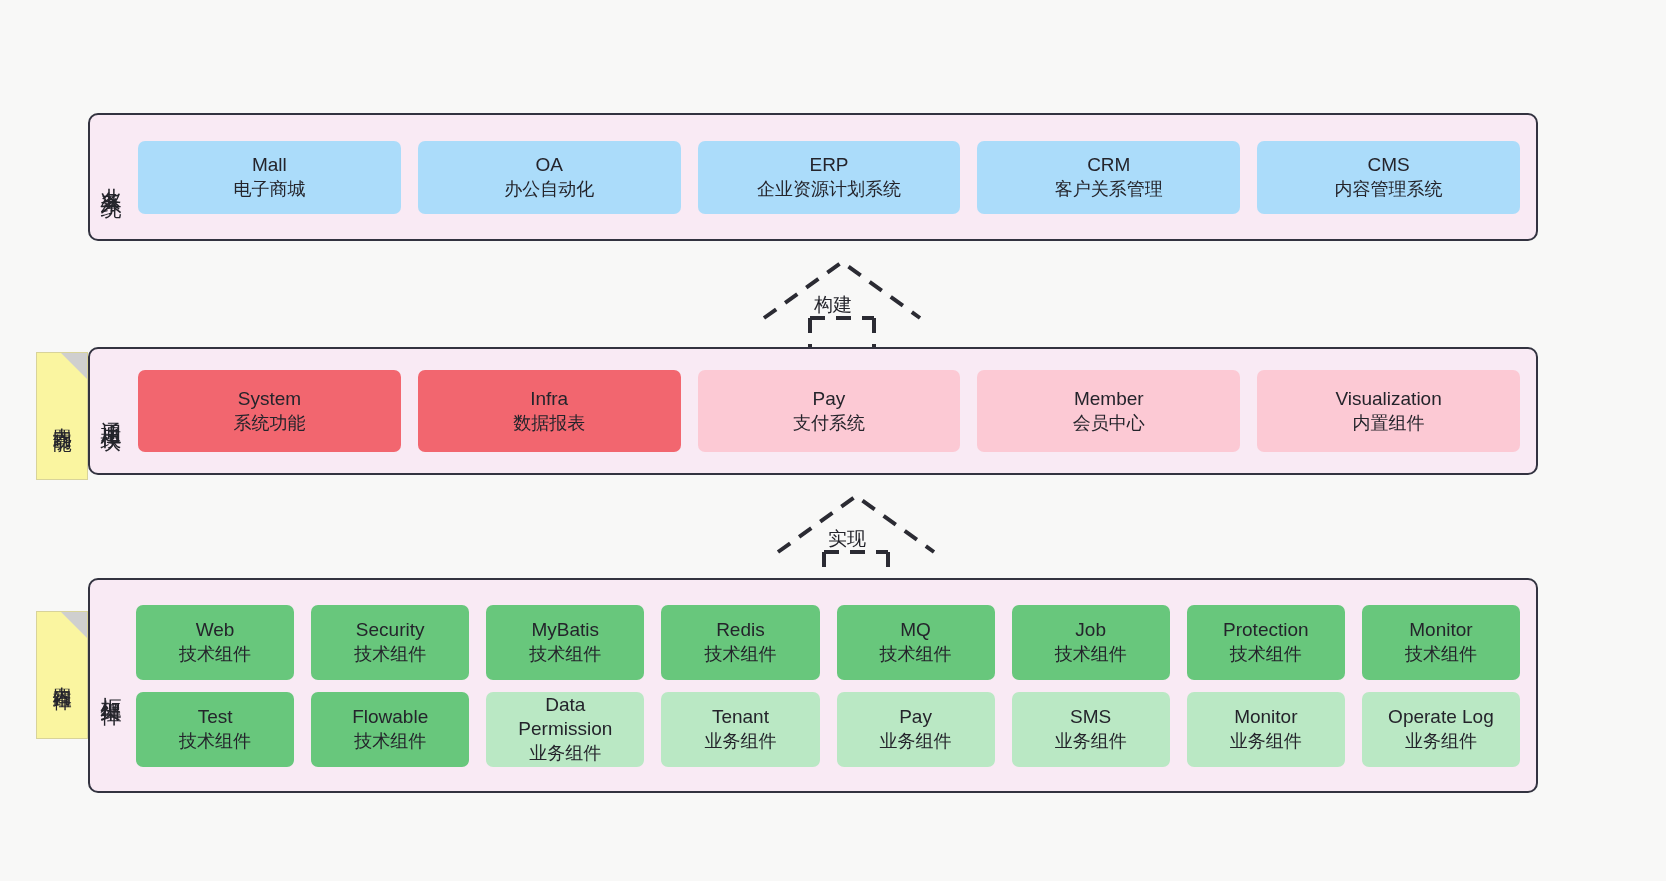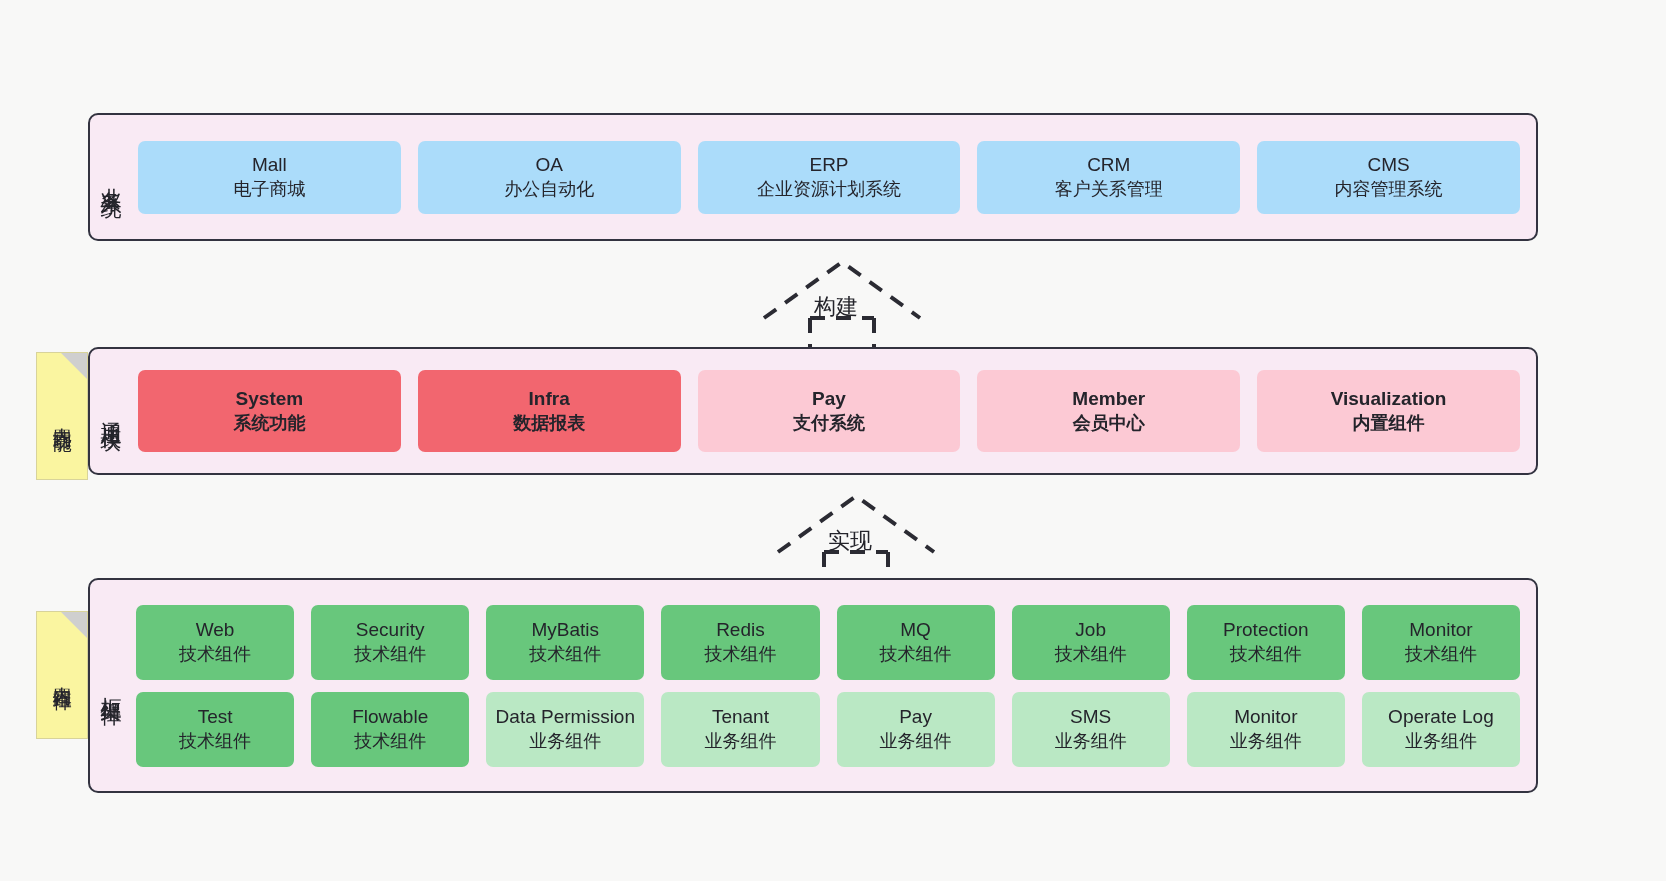--- a/index.html
+++ b/index.html
@@ -55,38 +55,38 @@
   .cell {
     flex: 1 1 0;
     border-radius: 7px;
     display: flex;
     flex-direction: column;
     align-items: center;
     justify-content: center;
     text-align: center;
     color: #24242b;
     line-height: 1.28;
-    padding: 4px 2px;
+    padding: 4px 14px;
   }
   .cell .en { font-size: 19px; }
   .cell .cn { font-size: 18px; }
 
   
   .c-blue       { background: #abdcfa; }
   .c-red        { background: #f2666f; }
   .c-pink       { background: #fcc9d4; }
   .c-green      { background: #68c77c; }
   .c-lightgreen { background: #bae8c4; }
 
   
   #layer-business { left: 88px;  top: 113px; width: 1450px; height: 128px; }
   #layer-business .row { height: 73px; }
 
   #layer-common   { left: 88px;  top: 347px; width: 1450px; height: 128px; }
-  #layer-common .row { height: 82px; font-weight: bold; }
+  #layer-common .row { height: 82px; }
 
   #layer-framework{ left: 88px;  top: 578px; width: 1450px; height: 215px; }
   #layer-framework .row { height: 75px; justify-content: space-between; }
   #layer-framework .layer-body { gap: 12px; padding-left: 4px; }
 
   
   .sticky {
     position: absolute;
     background: #faf5a0;
     border: 1px solid #d8d39a;
@@ -110,21 +110,21 @@
     border-top: 26px solid #cfcfcf;
   }
   #sticky-common    { left: 36px; top: 352px; width: 52px; height: 128px; }
   #sticky-framework { left: 36px; top: 611px; width: 52px; height: 128px; }
 
   
   .arrow-group { position: absolute; }
   .arrow-group svg { display: block; overflow: visible; }
   .arrow-label {
     position: absolute;
-    font-size: 22px;
+    font-size: 19px;
     color: #24242b;
     background: transparent;
     white-space: nowrap;
     user-select: none;
   }
   #arrow-build { left: 752px; top: 258px; width: 180px; height: 95px; }
   #arrow-build .arrow-label { left: 62px; top: 34px; }
   #arrow-impl  { left: 766px; top: 492px; width: 180px; height: 95px; }
   #arrow-impl  .arrow-label { left: 62px; top: 34px; }
 </style>

